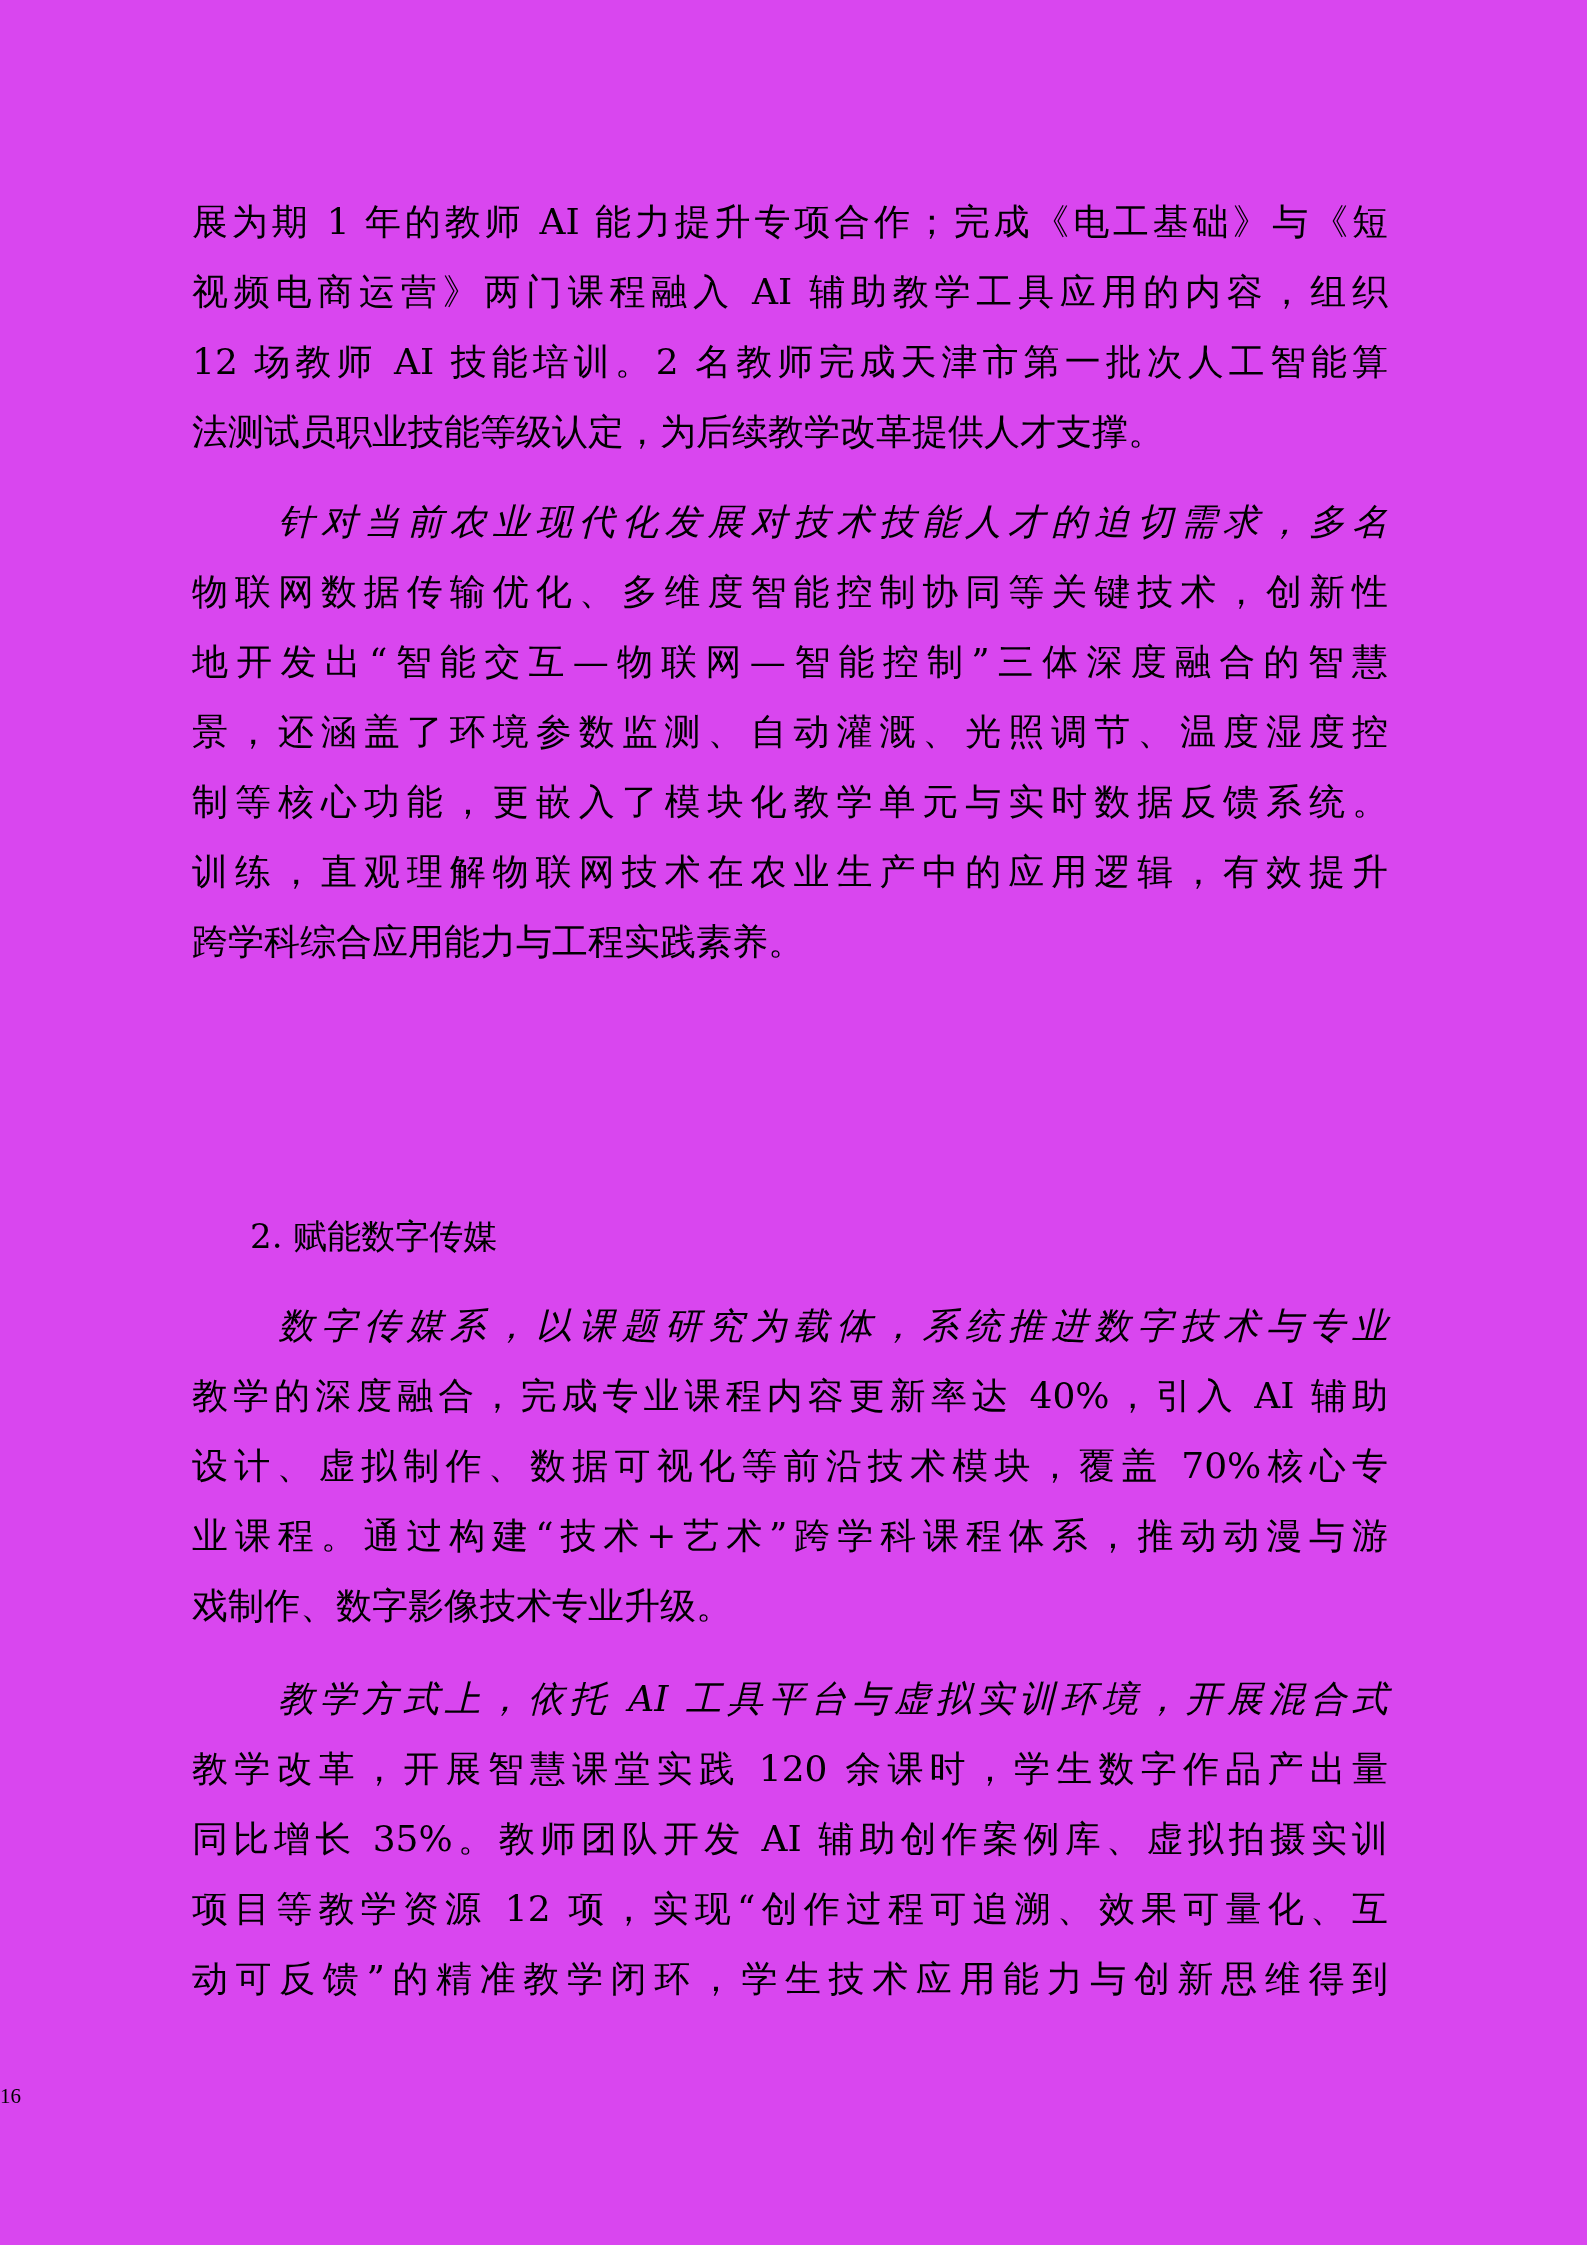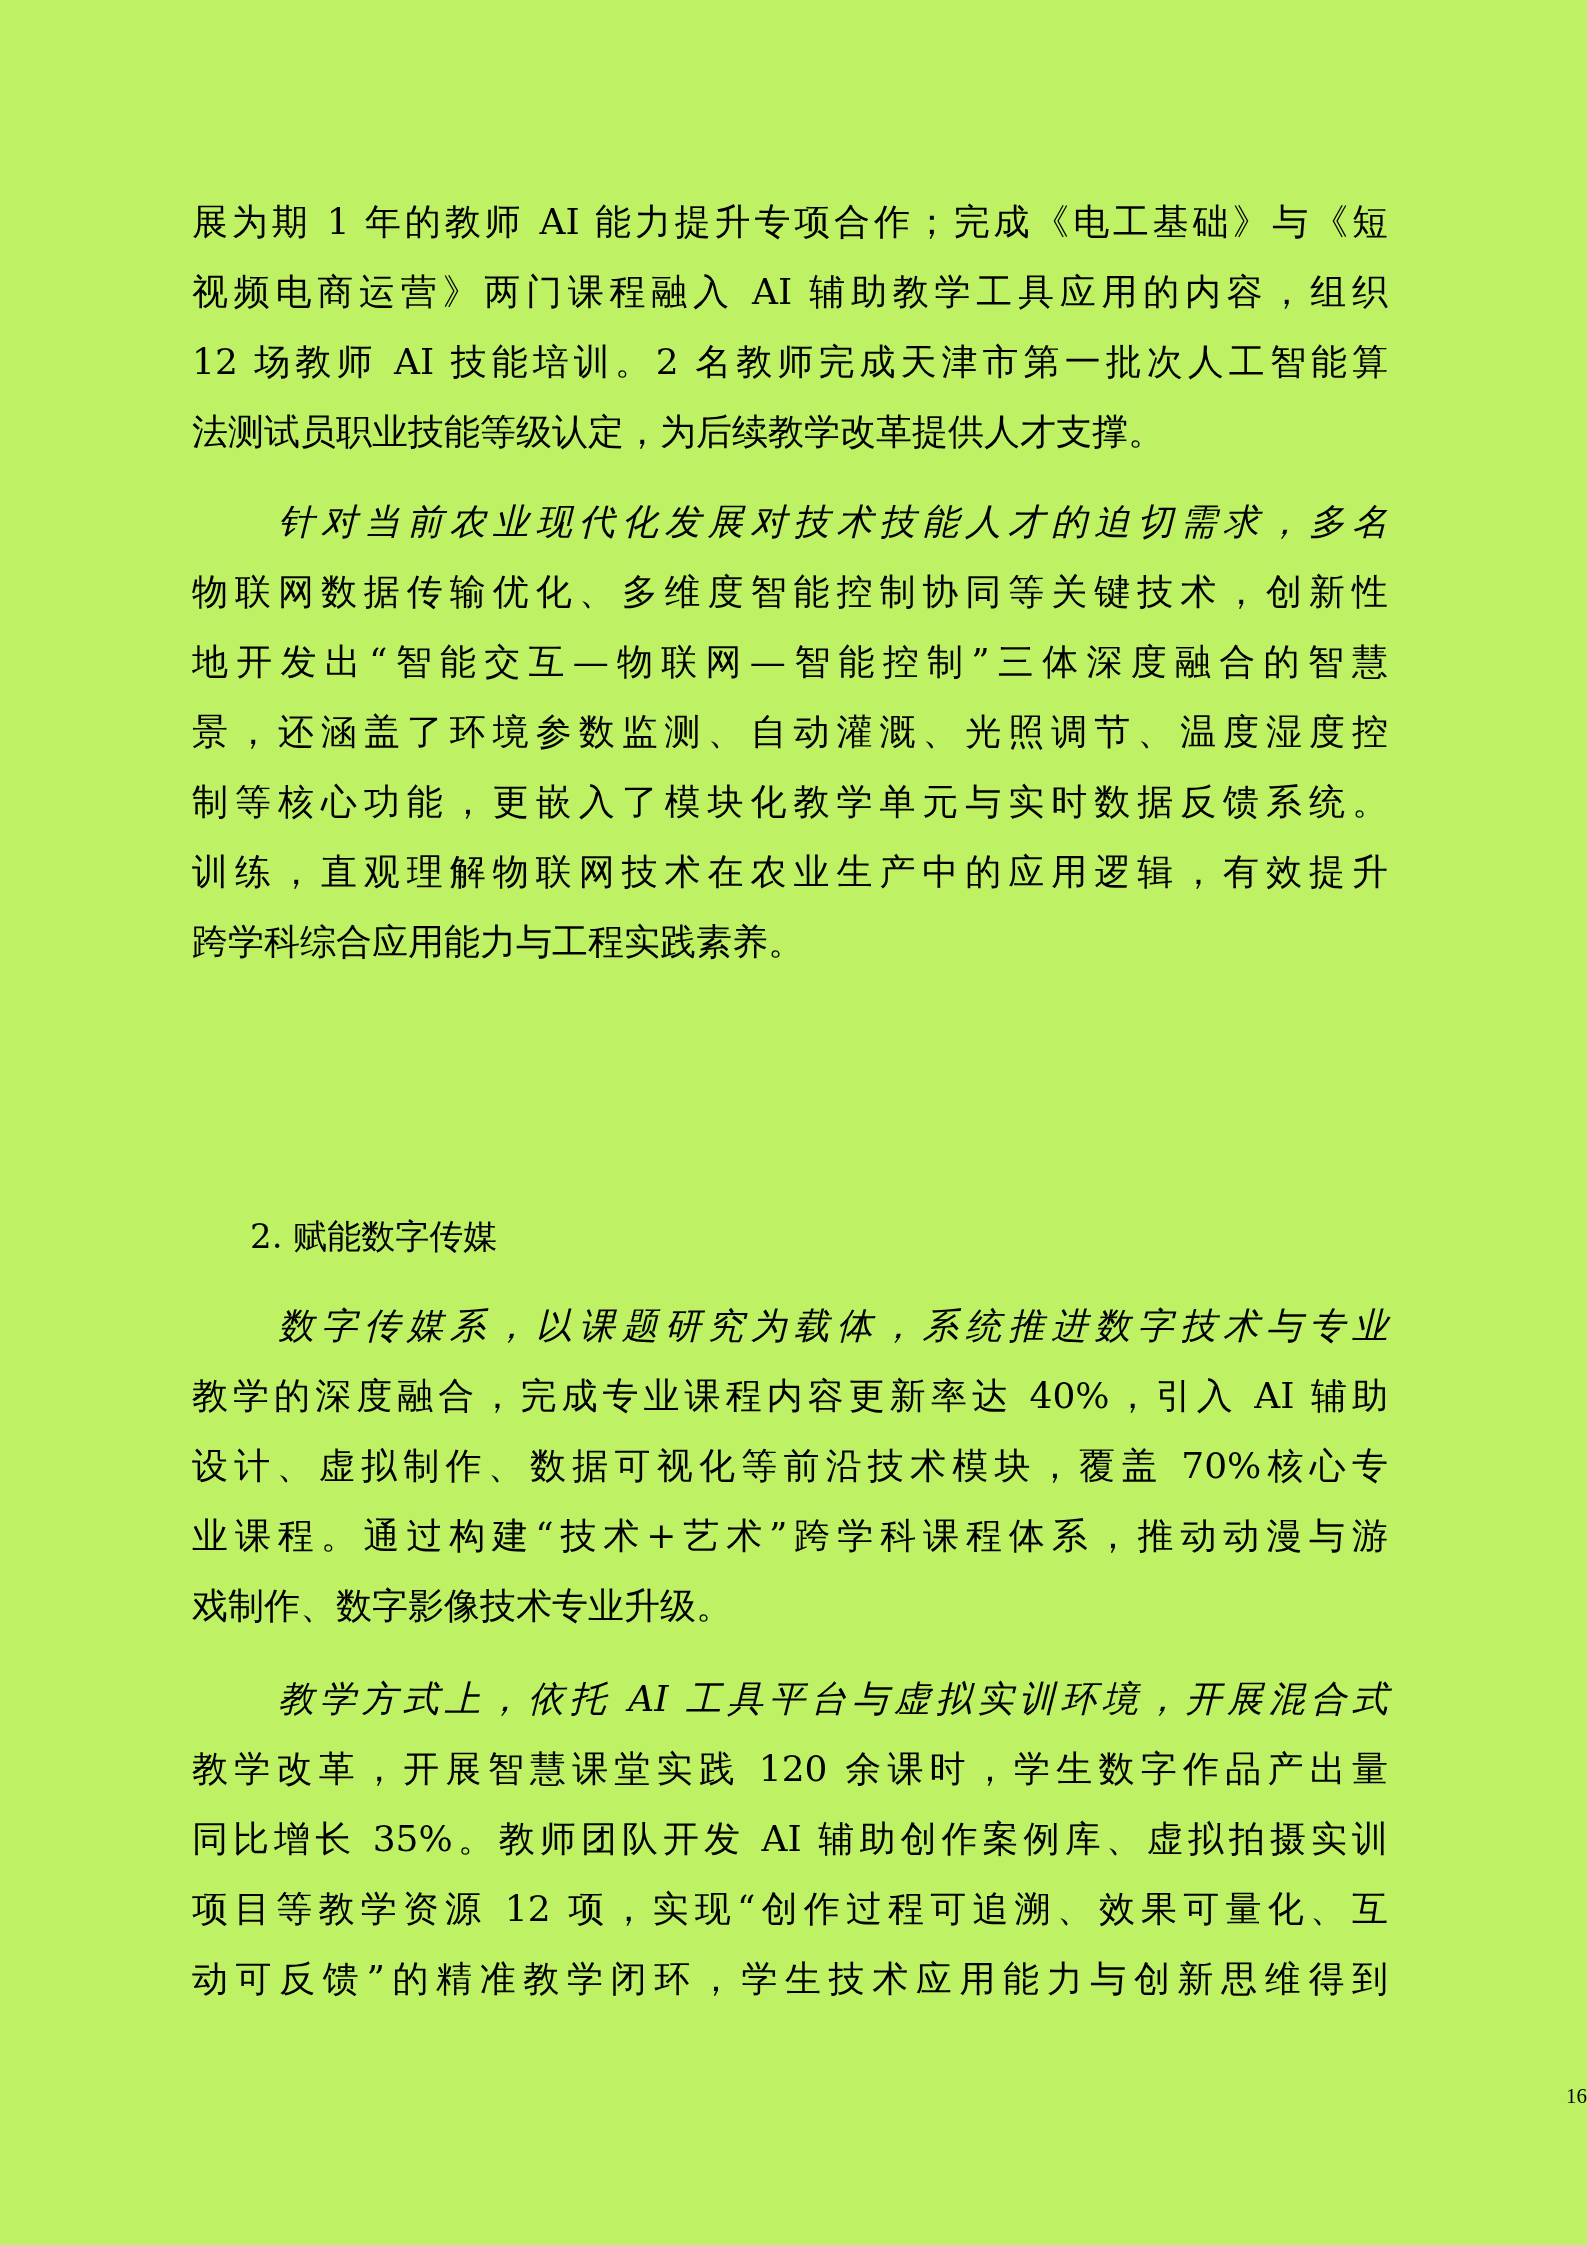--- a/index.html
+++ b/index.html
@@ -1,27 +1,27 @@
 <!DOCTYPE html>
 <html><head>
 <meta charset="utf-8">
 <style>
   html, body { margin: 0; padding: 0; background: #ffffff; }
   body { width: 1587px; height: 2245px; position: relative; overflow: hidden;
          font-family: "DejaVu Serif", "Liberation Serif", serif; color: #000; }
-  .page { position: absolute; left: 0; top: 0; width: 1587px; height: 2245px; background: #bef264; }
+  .page { position: absolute; left: 0; top: 0; width: 1587px; height: 2245px; background: #d946ef; }
   .column { position: absolute; left: 192px; width: 1196px; }
   .para { position: absolute; left: 0; width: 1196px; }
   .line { display: block; height: 70px; line-height: 70px; font-size: 36px;
           text-align: justify; text-align-last: justify; white-space: nowrap;
           overflow: visible; }
   .line.last { text-align-last: left; }
   .line.indent { padding-left: 86px; width: 1110px; font-style: italic; }
   .heading { position: absolute; left: 58px; font-size: 34px; line-height: 70px; height: 70px; }
-  .page-number { position: absolute; top: 2084px; left: 0; width: 1587px; text-align: right;
+  .page-number { position: absolute; top: 2084px; left: 0; width: 1587px; text-align: left;
                  font-family: "Liberation Serif", serif; font-size: 21px; }
 </style>
 </head>
 <body>
 
 <div class="page">
   <div class="column">
 
     <div class="para" style="top:187px;">
       <span class="line">展为期 1 年的教师 AI 能力提升专项合作；完成《电工基础》与《短</span>

